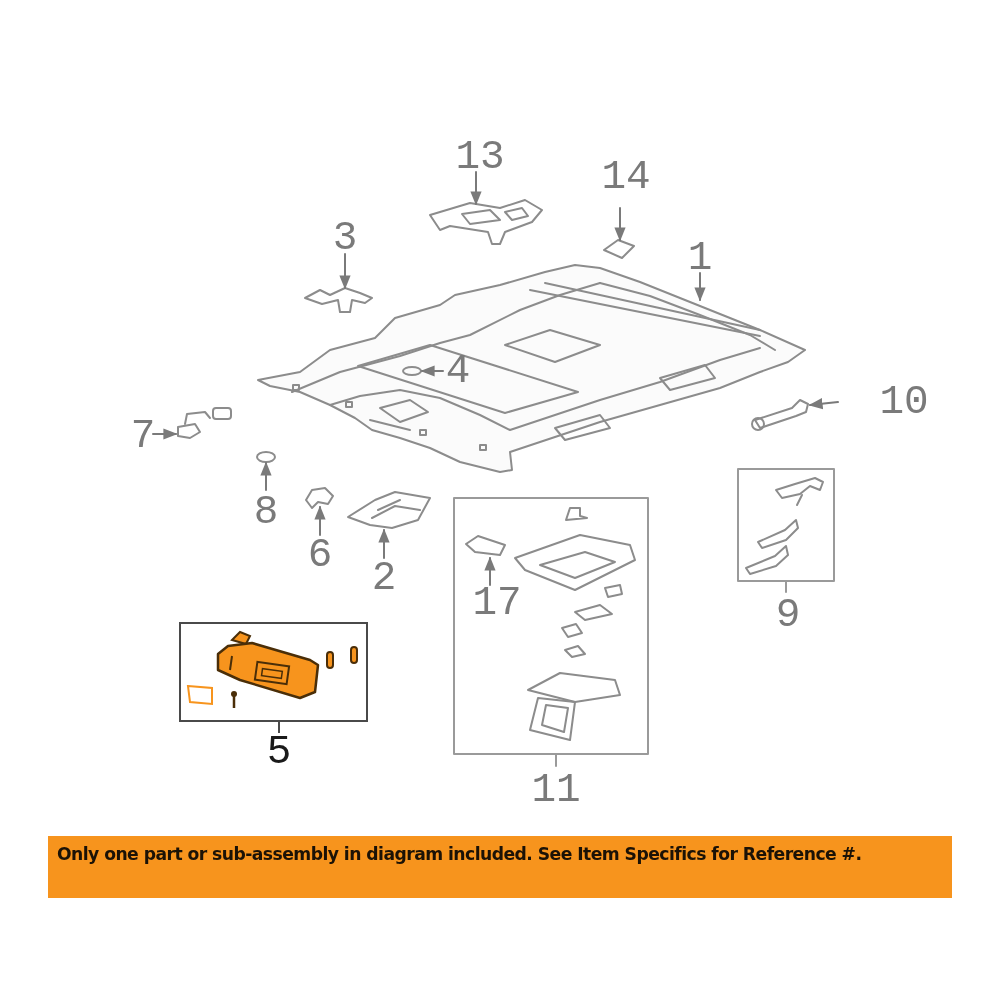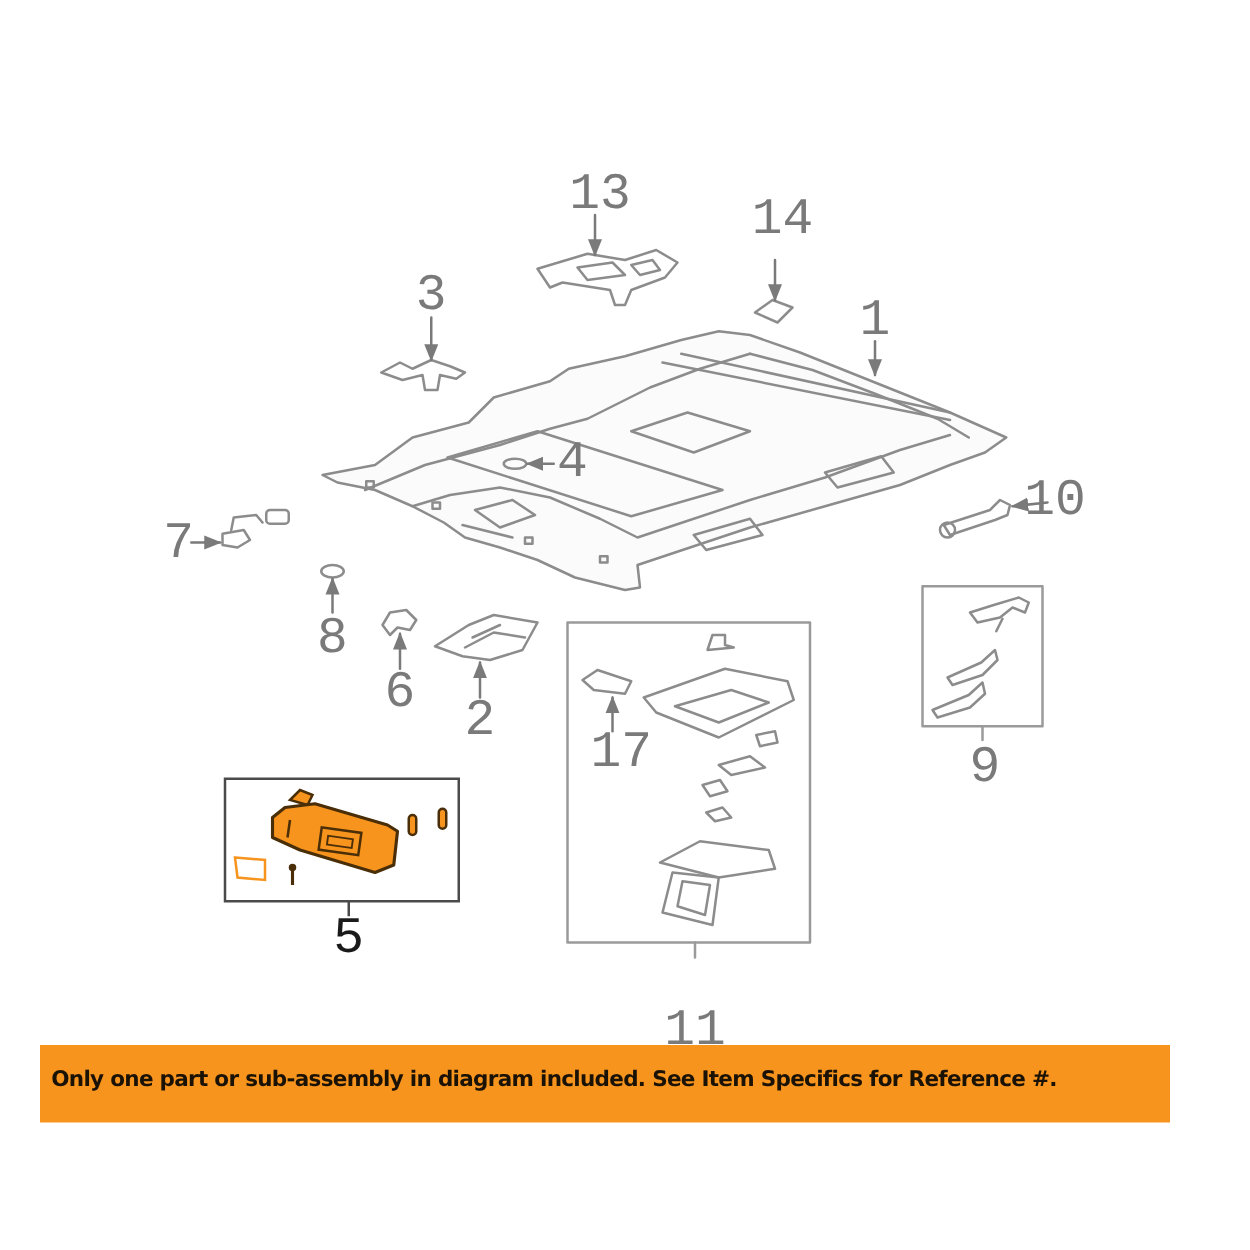--- a/index.html
+++ b/index.html
@@ -1,20 +1,20 @@
 <!DOCTYPE html>
 <html><head>
 <meta charset="utf-8">
 <style>
   html, body { margin:0; padding:0; background:#ffffff; }
   body { width:1000px; height:1000px; position:relative; overflow:hidden; font-family:"Liberation Sans", sans-serif; }
   #diagram { position:absolute; left:0; top:0; width:1000px; height:1000px; }
   .callout { position:absolute; font-family:Liberation Mono, monospace; font-size:41px; color:#7a7a7a; line-height:1; transform:translate(-50%,-50%); white-space:nowrap; }
   .callout.selected { color:#1a1a1a; }
-  .banner { position:absolute; left:32px; top:836px; width:904px; height:62px; background:#f7941d; box-sizing:border-box; padding:16px 0 0 9px; }
+  .banner { position:absolute; left:48px; top:836px; width:904px; height:62px; background:#f7941d; box-sizing:border-box; padding:6px 0 0 9px; }
   .banner-line { font-family:"DejaVu Sans", sans-serif; font-weight:bold; font-size:17.2px; letter-spacing:-0.55px; color:#1b1206; line-height:24px; white-space:nowrap; }
 </style>
 </head>
 <body>
 
 <svg id="diagram" viewBox="0 0 1000 1000" xmlns="http://www.w3.org/2000/svg">
   <defs>
     <marker id="arr" viewBox="0 0 10 10" refX="9" refY="5" markerWidth="7" markerHeight="7" orient="auto">
       <path d="M0,1 L10,5 L0,9 z" fill="#7a7a7a"></path>
     </marker>
@@ -142,21 +142,21 @@
 
 <div class="callout" style="left:700px;top:258px;">1</div>
 <div class="callout" style="left:384px;top:578px;">2</div>
 <div class="callout" style="left:345px;top:238px;">3</div>
 <div class="callout" style="left:458px;top:371px;">4</div>
 <div class="callout selected" style="left:279px;top:752px;">5</div>
 <div class="callout" style="left:320px;top:555px;">6</div>
 <div class="callout" style="left:143px;top:436px;">7</div>
 <div class="callout" style="left:266px;top:512px;">8</div>
 <div class="callout" style="left:788px;top:615px;">9</div>
-<div class="callout" style="left:844px;top:402px;text-align:center;">10</div>
-<div class="callout" style="left:556px;top:790px;margin-top:36px;">11</div>
+<div class="callout" style="left:904px;top:402px;text-align:center;">10</div>
+<div class="callout" style="left:556px;top:790px;">11</div>
 <div class="callout" style="left:497px;top:603px;">17</div>
 <div class="callout" style="left:480px;top:157px;">13</div>
 <div class="callout" style="left:626px;top:177px;">14</div>
 
 <div class="banner">
   <div class="banner-line">Only one part or sub-assembly in diagram included. See Item Specifics for Reference #.</div>
 </div>
 
 </body></html>

